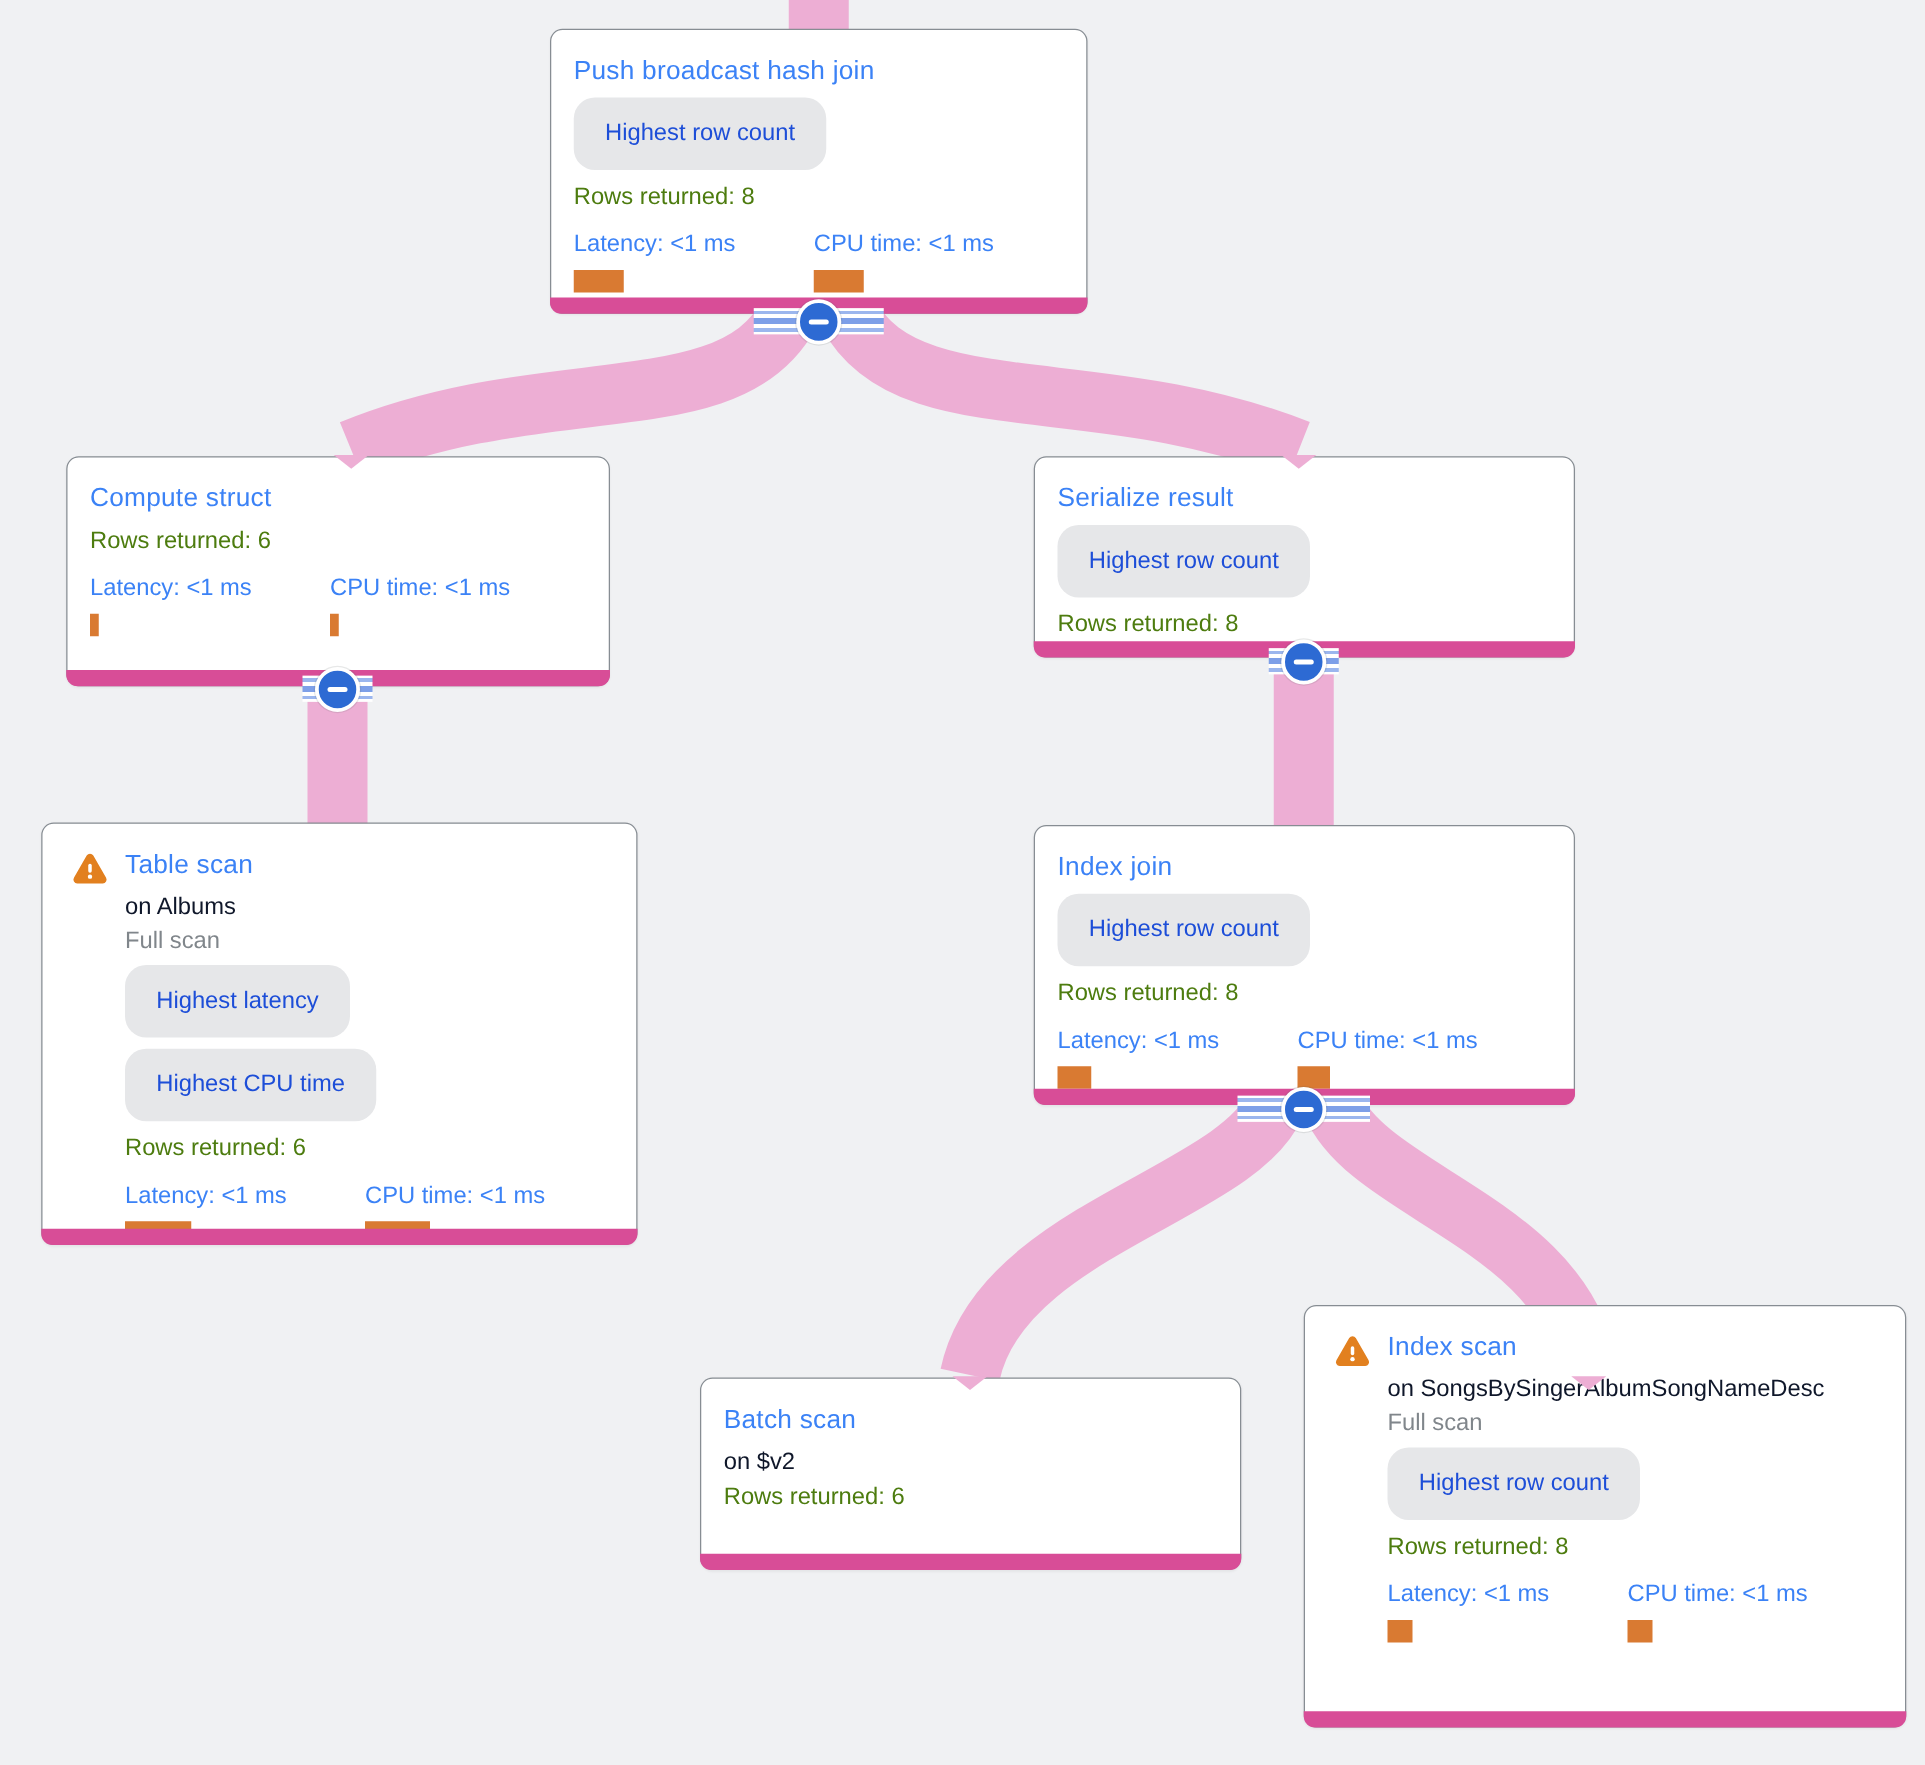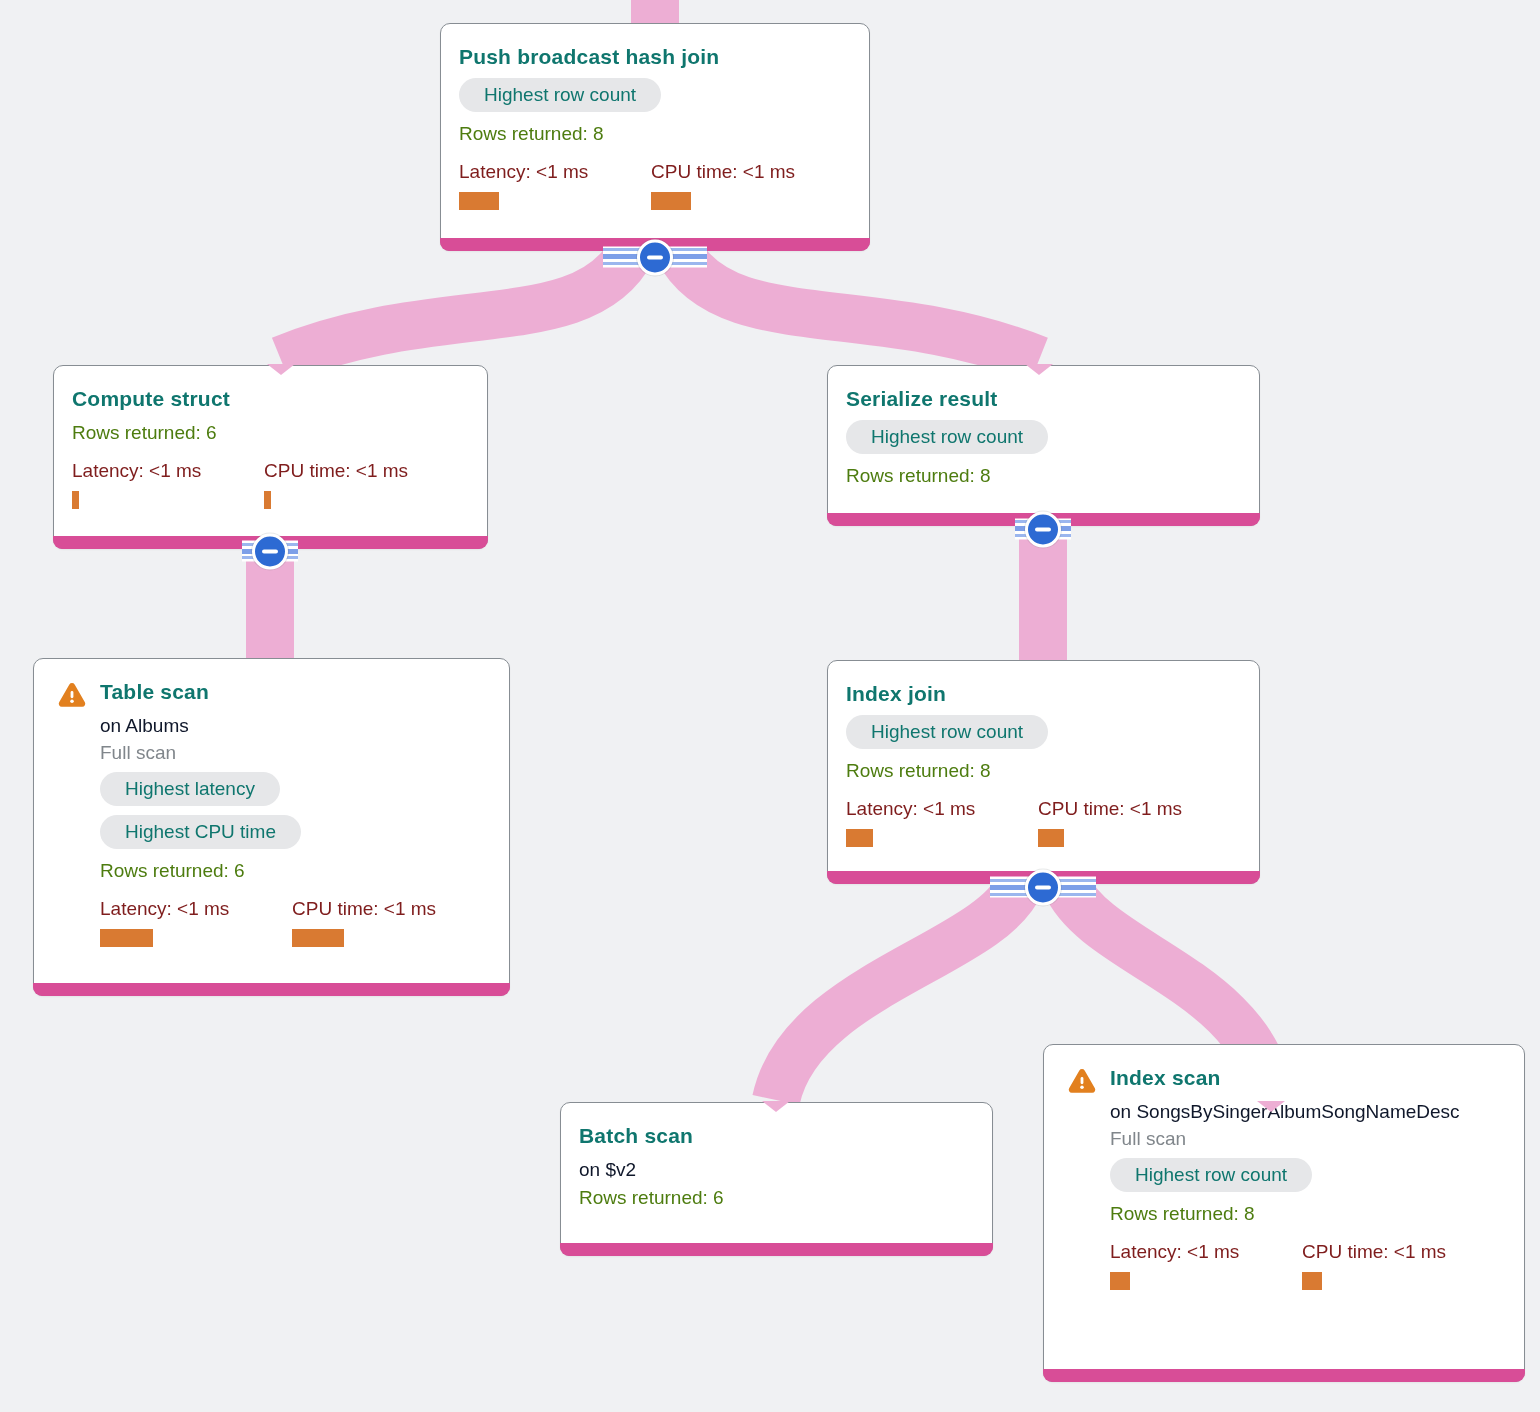--- a/index.html
+++ b/index.html
@@ -22,34 +22,34 @@
     box-shadow:0 1px 2px rgba(0,0,0,0.05);
     padding:20px 18px 14px 18px;
   }
   .card .accent{
     position:absolute;left:-1px;right:-1px;bottom:-1px;
     height:13px;background:#D84D97;
     border-radius:0 0 9px 9px;
   }
   .card-grid{display:grid;grid-template-columns:42px 1fr;}
   .warn-icon{width:28px;height:28px;display:block;margin-top:2px;}
-  .title{font-size:21px;font-weight:700;letter-spacing:.2px;color:#0f766e;line-height:26px;margin:0 0 8px 0;}
+  .title{font-size:21px;font-weight:400;letter-spacing:.2px;color:#3b82f6;line-height:26px;margin:0 0 8px 0;}
   .sub{font-size:19px;line-height:25px;color:#0f172a;margin:2px 0;}
   .note{font-size:19px;line-height:25px;color:#80868B;margin:2px 0;}
   .badge-row{margin:7px 0 9px 0;}
   .badge{
-    display:inline-block;background:#E6E7E9;color:#0f766e;
+    display:inline-block;background:#E6E7E9;color:#1d4ed8;
     font-size:19px;line-height:34px;height:34px;
-    padding:0 25px;border-radius:17px;white-space:nowrap;
+    padding:12px 25px;border-radius:17px;white-space:nowrap;
   }
   .info{font-size:19px;line-height:25px;color:#4d7c0f;margin:3px 0;}
   .metrics{display:flex;margin-top:14px;}
   .metric{width:192px;}
   .metric:last-child{width:auto;}
-  .metric-label{font-size:19px;line-height:24px;color:#7f1d1d;}
+  .metric-label{font-size:19px;line-height:24px;color:#3b82f6;}
   .bar{height:18px;background:#D97A32;margin-top:8px;}
   .tip{
     position:absolute;width:0;height:0;z-index:3;
     border-left:14px solid transparent;border-right:14px solid transparent;
     border-top:11px solid #EDAED4;
     transform:translateX(-50%);
   }
   .connector{position:absolute;z-index:4;transform:translate(-50%,-50%);display:flex;align-items:center;justify-content:center;}
   .band{
     height:21px;

